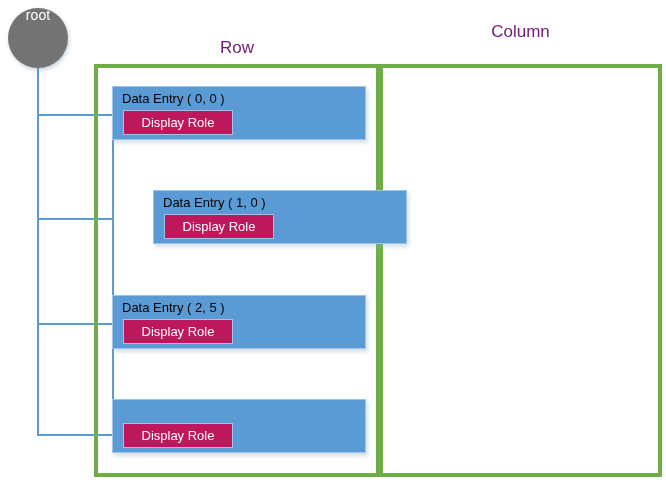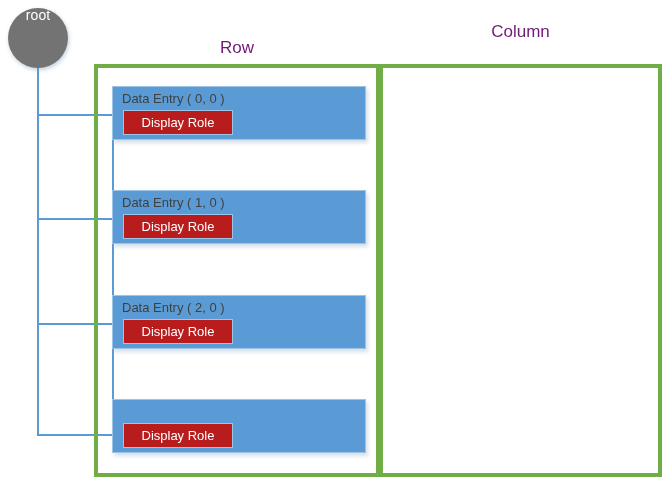--- a/index.html
+++ b/index.html
@@ -73,32 +73,32 @@
     height: 54px;
     background: #5B9BD5;
     border: 1px solid #9DC3E6;
     box-sizing: border-box;
     box-shadow: 2px 3px 4px rgba(150,175,200,0.40);
   }
   .entry-title {
     position: absolute;
     left: 9px;
     top: 5px;
-    color: #404040;
+    color: #000000;
     font-size: 13px;
     line-height: 1.1;
     white-space: nowrap;
   }
   .role-chip {
     position: absolute;
     left: 10px;
     top: 23px;
     width: 110px;
     height: 25px;
-    background: #b91c1c;
+    background: #be185d;
     border: 1px solid #9DC3E6;
     box-sizing: border-box;
     display: flex;
     align-items: center;
     justify-content: center;
   }
   .role-chip-label {
     color: #ffffff;
     font-size: 13px;
     line-height: 1;
@@ -131,29 +131,29 @@
     <span class="root-label">root</span>
   </div>
 
   <div class="entry-card" style="top:86px;">
     <span class="entry-title">Data Entry ( 0, 0 )</span>
     <div class="role-chip">
       <span class="role-chip-label">Display Role</span>
     </div>
   </div>
 
-  <div class="entry-card" style="top:190px;">
+  <div class="entry-card" style="top:190px;margin-left:41px;">
     <span class="entry-title">Data Entry ( 1, 0 )</span>
     <div class="role-chip">
       <span class="role-chip-label">Display Role</span>
     </div>
   </div>
 
   <div class="entry-card" style="top:295px;">
-    <span class="entry-title">Data Entry ( 2, 0 )</span>
+    <span class="entry-title">Data Entry ( 2, 5 )</span>
     <div class="role-chip">
       <span class="role-chip-label">Display Role</span>
     </div>
   </div>
 
   <div class="entry-card" style="top:399px;">
     <div class="role-chip">
       <span class="role-chip-label">Display Role</span>
     </div>
   </div>

